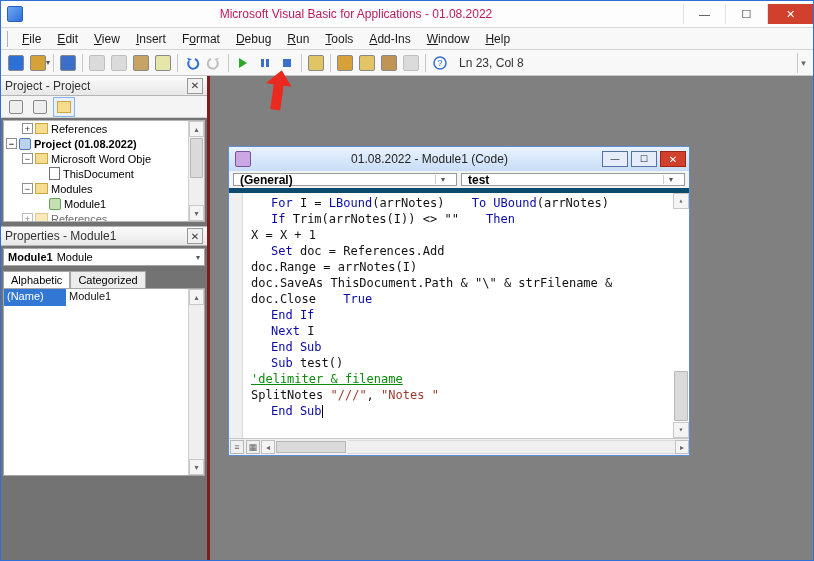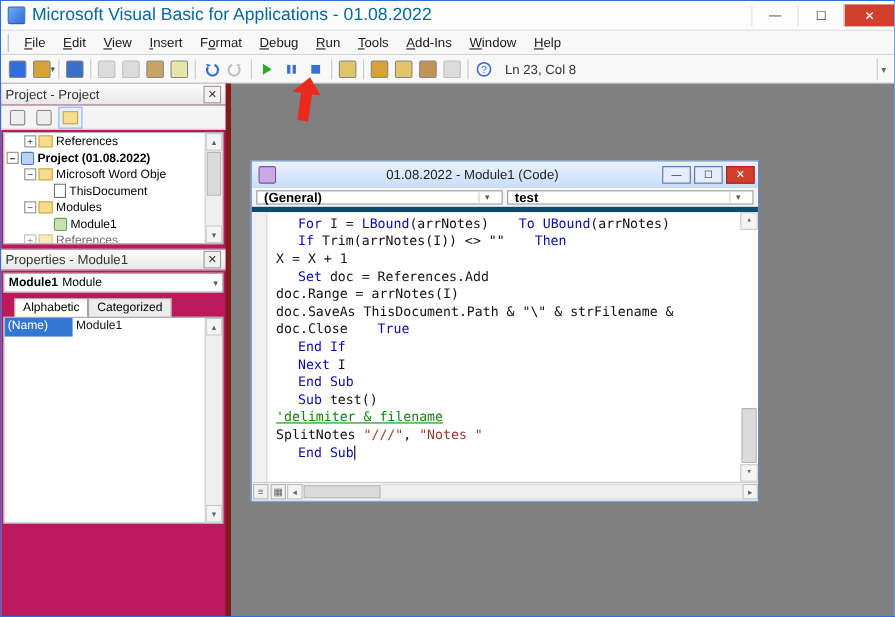--- a/index.html
+++ b/index.html
@@ -23,23 +23,23 @@
   }
   .titlebar .appicon {
     width: 16px; height: 16px;
     margin: 0 6px;
     background: linear-gradient(135deg,#6ea8f4,#2f6fd8);
     border: 1px solid #2a5fbf;
     border-radius: 2px;
   }
   .titlebar .title {
     flex: 1;
-    text-align: left;
-    font-size: 16px;
-    color: #0369a1;
+    text-align: center;
+    font-size: 12px;
+    color: #be185d;
   }
   .titlebar .winbtn {
     width: 42px; height: 20px;
     border-left: 1px solid #e2e2e2;
     display: flex; align-items: center; justify-content: center;
     color: #333;
   }
   .titlebar .winbtn.close {
     background: #d0402c; color: #fff;
     width: 46px; height: 20px;
@@ -101,24 +101,24 @@
     color: #666;
     font-size: 9px;
   }
   
   .mainarea {
     display: flex;
     height: calc(561px - 27px - 22px - 26px - 2px);
   }
   .leftcol {
     width: 209px;
-    background: #be185d;
+    background: #737373;
     display: flex;
     flex-direction: column;
-    border-right: 5px solid #7f1d1d;
+    border-right: 3px solid #7f1d1d;
   }
   .mdiclient {
     flex: 1;
     background: #808080;
     position: relative;
   }
   
   .panelhead {
     height: 20px;
     background: linear-gradient(#fcfcfc,#e7e7e7);
@@ -214,21 +214,21 @@
     margin: 2px;
     display: flex; align-items: center;
     padding: 0 4px;
     background: #fff;
     font-size: 11px;
   }
   .propcombo b { font-weight: bold; margin-right: 4px; }
   .propcombo .carr { margin-left:auto; font-size:8px; color:#555; }
   .prop-tabs {
     display: flex;
-    margin: 2px 2px 0 12px;
+    margin: 2px 2px 0 2px;
     gap: 0;
     font-size: 11px;
   }
   .prop-tab {
     padding: 2px 7px;
     border: 1px solid #a6a6a6;
     background: #ececec;
     position: relative;
     top: 1px;
   }

